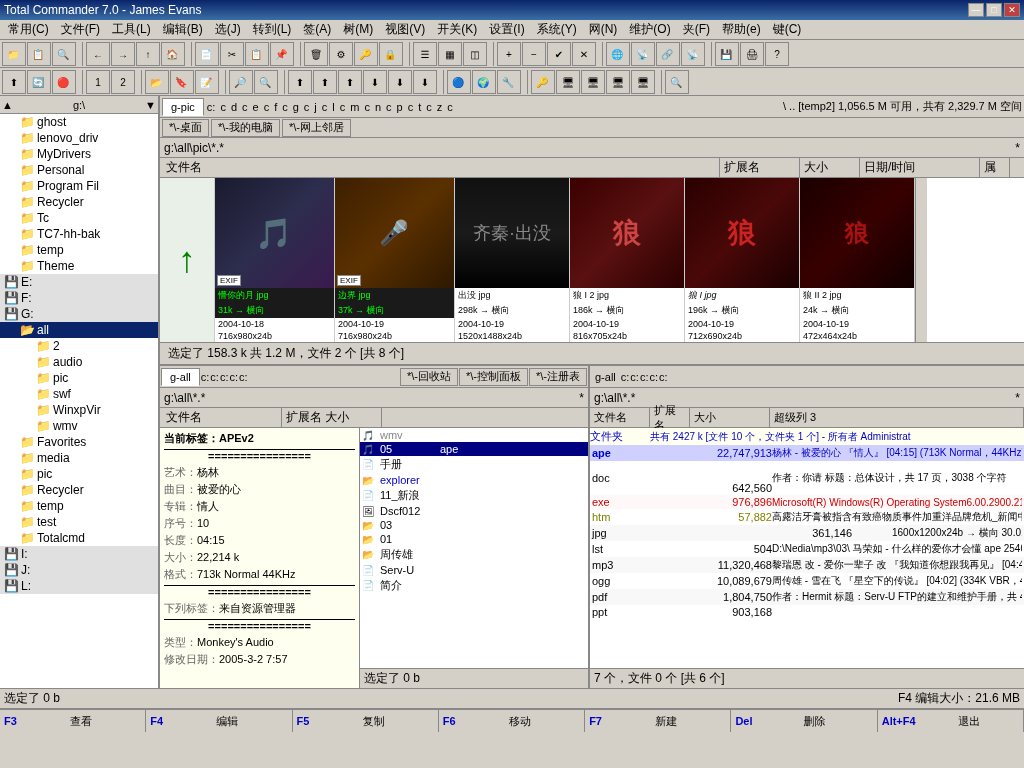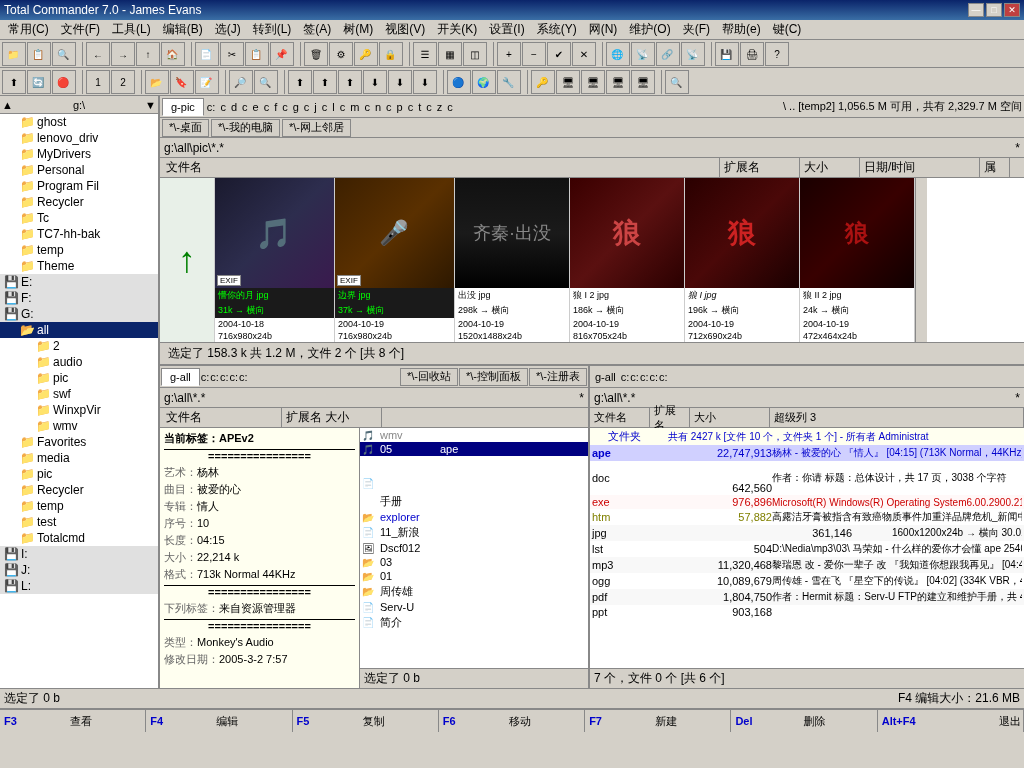--- a/index.html
+++ b/index.html
@@ -507,21 +507,21 @@
                   <span style="width:30px; color:#888;">wmv</span>
                 </div>
 
                 <div style="display:flex; align-items:center; padding:1px 2px; font-size:11px; background:#000080; color:white;">
                   <span style="width:18px; font-size:10px;">🎵</span>
                   <span style="width:60px;">05</span>
                   <span style="width:30px;">ape</span>
                 </div>
                 <div style="display:flex; align-items:center; padding:1px 2px; font-size:11px;">
                   <span style="width:18px; font-size:10px;">📄</span>
-                  <span style="width:60px;margin-top:37px;">手册</span>
+                  <span style="width:60px;">手册</span>
                 </div>
                 <div style="display:flex; align-items:center; padding:1px 2px; font-size:11px; color:#0000cc;">
                   <span style="width:18px; font-size:10px;">📂</span>
                   <span style="width:60px;">explorer</span>
                 </div>
                 <div style="display:flex; align-items:center; padding:1px 2px; font-size:11px;">
                   <span style="width:18px; font-size:10px;">📄</span>
                   <span style="width:60px;">11_新浪</span>
                 </div>
                 <div style="display:flex; align-items:center; padding:1px 2px; font-size:11px;">
@@ -575,21 +575,21 @@
 
           <div class="col-header-right">
             <div class="rch" style="width:60px;">文件名</div>
             <div class="rch" style="width:40px;">扩展名</div>
             <div class="rch" style="width:80px;">大小</div>
             <div class="rch" style="flex:1;">超级列 3</div>
           </div>
 
           <div style="flex:1; background:white; overflow:hidden; display:flex; flex-direction:column;">
 
-            <div style="display:flex; align-items:center; padding:1px 18px; font-size:11px; background:#fffff0;">
+            <div style="display:flex; align-items:center; padding:1px 0; font-size:11px; background:#fffff0;">
               <span style="width:60px; color:#0000cc;">文件夹</span>
               <span style="flex:1; color:#0000cc; font-size:10px; overflow:hidden; white-space:nowrap;">共有 2427 k [文件 10 个，文件夹 1 个] - 所有者 Administrat</span>
             </div>
 
             <div style="display:flex; align-items:center; padding:1px 2px; font-size:11px; background:#d0d0ff;">
               <span style="width:60px; color:#0000cc; font-weight:bold;">ape</span>
               <span style="width:40px;"></span>
               <span style="width:80px; text-align:right; color:#0000cc;">22,747,913</span>
               <span style="flex:1; color:#0000cc; font-size:10px; overflow:hidden; white-space:nowrap;">杨林 - 被爱的心 『情人』 [04:15] (713K Normal，44KHz)</span>
             </div>
@@ -692,15 +692,15 @@
   <div class="fkey" style="flex:1; border-right:1px solid #888; display:flex; align-items:center; font-size:11px; cursor:pointer; padding:0 2px;">
     <span class="fkey-num" style="color:#0000cc; font-weight:bold;">F7</span>
     <span class="fkey-label" style="flex:1; text-align:center;">新建</span>
   </div>
   <div class="fkey" style="flex:1; border-right:1px solid #888; display:flex; align-items:center; font-size:11px; cursor:pointer; padding:0 2px;">
     <span class="fkey-num" style="color:#0000cc; font-weight:bold;">Del</span>
     <span class="fkey-label" style="flex:1; text-align:center;">删除</span>
   </div>
   <div class="fkey" style="flex:1; display:flex; align-items:center; font-size:11px; cursor:pointer; padding:0 2px;">
     <span class="fkey-num" style="color:#0000cc; font-weight:bold;">Alt+F4</span>
-    <span class="fkey-label" style="flex:1; text-align:right;">退出</span>
+    <span class="fkey-label" style="flex:1; text-align:center;">退出</span>
   </div>
 </div>
 
 </body></html>

